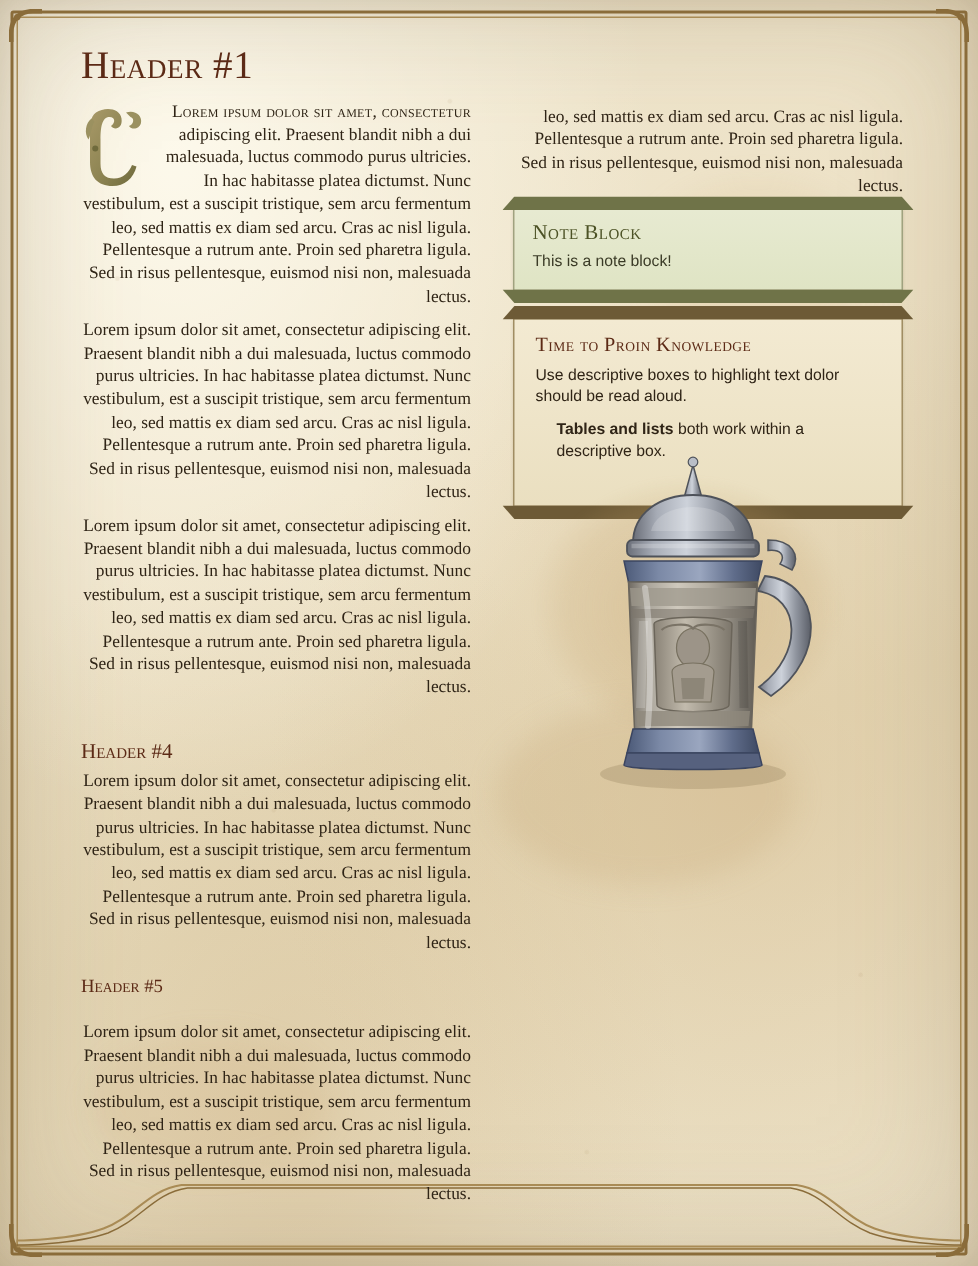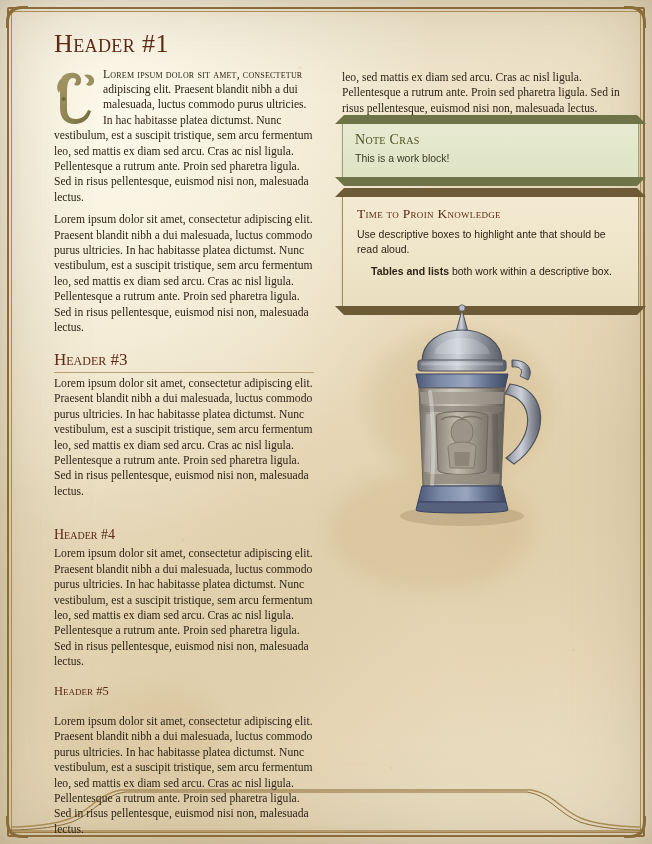--- a/index.html
+++ b/index.html
@@ -98,21 +98,21 @@
   .col-left {
     position: absolute;
     left: 0;
     top: 0;
     width: 260px;
   }
   .col-right {
     position: absolute;
     left: 288px;
     top: 40px;
-    width: 297px;
+    width: 260px;
   }
 
   
   h1.hdr1 {
     font-family: "Liberation Serif", serif;
     font-variant: small-caps;
     font-weight: normal;
     color: #5c2a16;
     font-size: 26px;
     letter-spacing: .4px;
@@ -157,21 +157,21 @@
     margin: 14px 0 16px 0;
     line-height: 1.15;
   }
 
   p.body {
     font-family: "Liberation Serif", serif;
     font-size: 11.6px;
     line-height: 1.33;
     color: #2f2416;
     margin: 0 0 7px 0;
-    text-align: left;
+    text-align: right;
   }
 
   
   .dropcap-wrap {
     position: relative;
     min-height: 62px;
   }
   .dropcap {
     float: left;
     width: 44px;
@@ -345,58 +345,57 @@
             <path d="M7 10 C3 13, 2 20, 5 24 C7 20, 7 15, 9 12 Z" fill="#9b9160"></path>
             <path d="M30 6 C36 4, 41 8, 40 13 C39 17, 34 18, 32 15 C35 14, 36 10, 33 9 Z" fill="#9b9160"></path>
             <circle cx="9.5" cy="30" r="2" fill="#6f6a3c"></circle>
           </svg>
         </span>
         <p class="body"><span class="smallcaps-lead">Lorem ipsum dolor sit amet, consectetur</span><span> adipiscing elit. Praesent blandit nibh a dui malesuada, luctus commodo purus ultricies. In hac habitasse platea dictumst. Nunc vestibulum, est a suscipit tristique, sem arcu fermentum leo, sed mattis ex diam sed arcu. Cras ac nisl ligula. Pellentesque a rutrum ante. Proin sed pharetra ligula. Sed in risus pellentesque, euismod nisi non, malesuada lectus.</span></p>
       </div>
 
       <p class="body">Lorem ipsum dolor sit amet, consectetur adipiscing elit. Praesent blandit nibh a dui malesuada, luctus commodo purus ultricies. In hac habitasse platea dictumst. Nunc vestibulum, est a suscipit tristique, sem arcu fermentum leo, sed mattis ex diam sed arcu. Cras ac nisl ligula. Pellentesque a rutrum ante. Proin sed pharetra ligula. Sed in risus pellentesque, euismod nisi non, malesuada lectus.</p>
 
-      <h3 class="hdr3">Header #3</h3>
       <p class="body">Lorem ipsum dolor sit amet, consectetur adipiscing elit. Praesent blandit nibh a dui malesuada, luctus commodo purus ultricies. In hac habitasse platea dictumst. Nunc vestibulum, est a suscipit tristique, sem arcu fermentum leo, sed mattis ex diam sed arcu. Cras ac nisl ligula. Pellentesque a rutrum ante. Proin sed pharetra ligula. Sed in risus pellentesque, euismod nisi non, malesuada lectus.</p>
 
       <h4 class="hdr4">Header #4</h4>
       <p class="body">Lorem ipsum dolor sit amet, consectetur adipiscing elit. Praesent blandit nibh a dui malesuada, luctus commodo purus ultricies. In hac habitasse platea dictumst. Nunc vestibulum, est a suscipit tristique, sem arcu fermentum leo, sed mattis ex diam sed arcu. Cras ac nisl ligula. Pellentesque a rutrum ante. Proin sed pharetra ligula. Sed in risus pellentesque, euismod nisi non, malesuada lectus.</p>
 
       <h5 class="hdr5">Header #5</h5>
       <p class="body">Lorem ipsum dolor sit amet, consectetur adipiscing elit. Praesent blandit nibh a dui malesuada, luctus commodo purus ultricies. In hac habitasse platea dictumst. Nunc vestibulum, est a suscipit tristique, sem arcu fermentum leo, sed mattis ex diam sed arcu. Cras ac nisl ligula. Pellentesque a rutrum ante. Proin sed pharetra ligula. Sed in risus pellentesque, euismod nisi non, malesuada lectus.</p>
 
     </div>
 
     <div class="col-right">
 
       <p class="body">leo, sed mattis ex diam sed arcu. Cras ac nisl ligula. Pellentesque a rutrum ante. Proin sed pharetra ligula. Sed in risus pellentesque, euismod nisi non, malesuada lectus.</p>
 
       <div class="note-block">
         <div class="tip tip-top">
           <svg viewBox="0 0 276 9" preserveAspectRatio="none">
             <path d="M0 9 L8 0 L268 0 L276 9 Z" fill="#6f7348"></path>
           </svg>
         </div>
-        <div class="nb-title">Note Cras</div>
-        <p class="nb-text">This is a work block!</p>
+        <div class="nb-title">Note Block</div>
+        <p class="nb-text">This is a note block!</p>
         <div class="tip tip-bottom">
           <svg viewBox="0 0 276 9" preserveAspectRatio="none">
             <path d="M0 9 L8 0 L268 0 L276 9 Z" fill="#6f7348"></path>
           </svg>
         </div>
       </div>
 
       <div class="desc-block">
         <div class="tip tip-top">
           <svg viewBox="0 0 276 9" preserveAspectRatio="none">
             <path d="M0 9 L8 0 L268 0 L276 9 Z" fill="#6d5a36"></path>
           </svg>
         </div>
         <div class="db-title">Time to Proin Knowledge</div>
-        <p class="db-text">Use descriptive boxes to highlight ante that should be read aloud.</p>
+        <p class="db-text">Use descriptive boxes to highlight text dolor should be read aloud.</p>
         <p class="db-text last"><b>Tables and lists</b><span> both work within a descriptive box.</span></p>
         <div class="tip tip-bottom">
           <svg viewBox="0 0 276 9" preserveAspectRatio="none">
             <path d="M0 9 L8 0 L268 0 L276 9 Z" fill="#6d5a36"></path>
           </svg>
         </div>
       </div>
     </div>
 
     <div class="stein-area">

